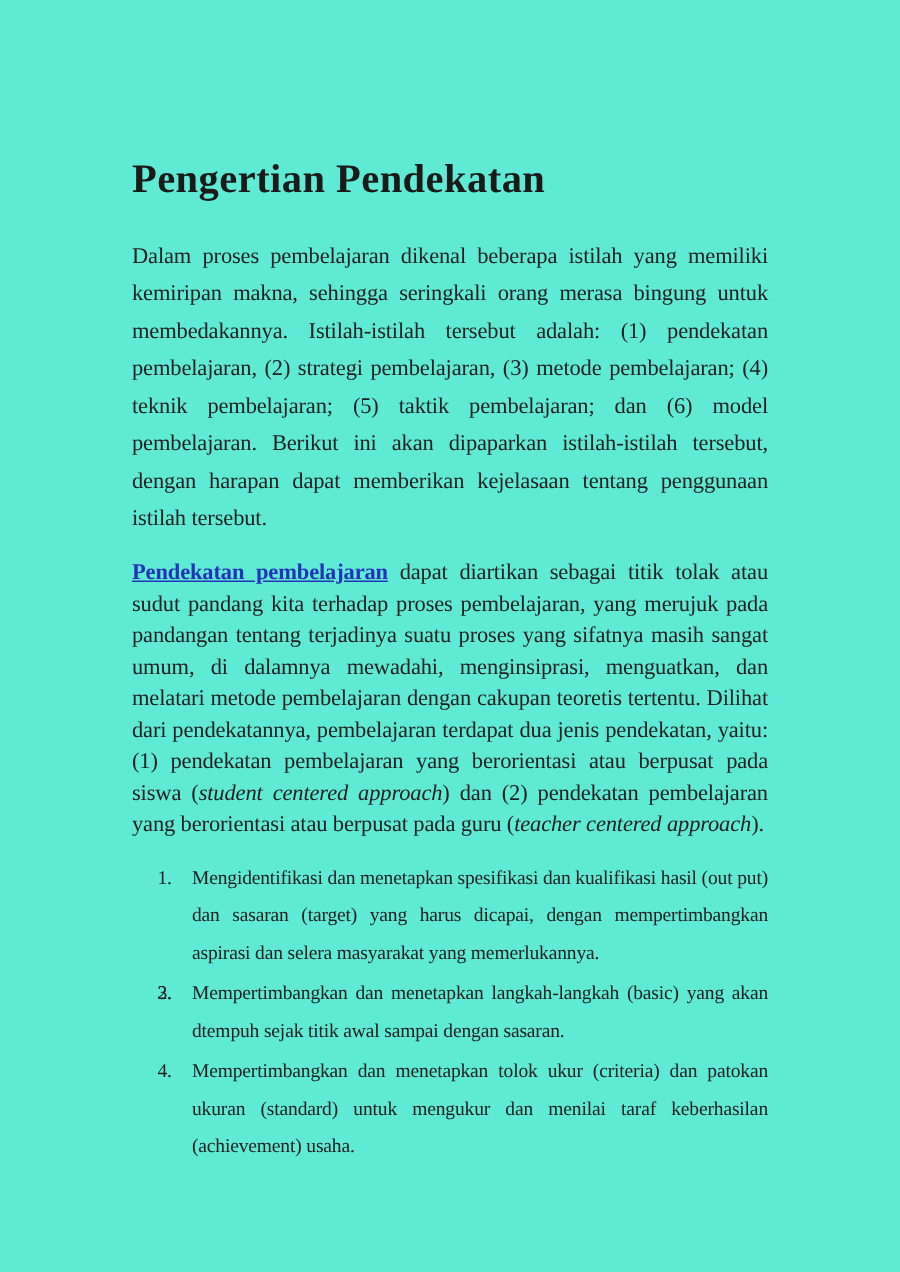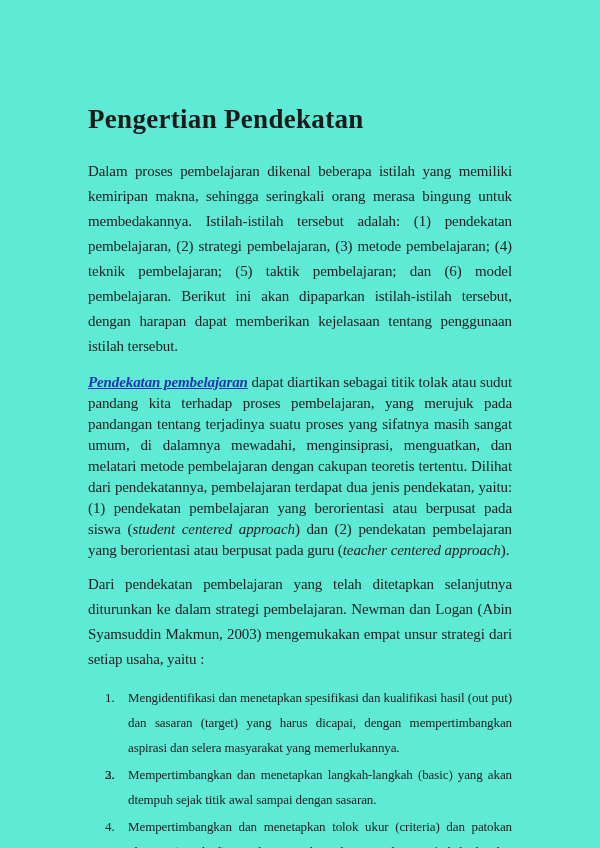--- a/index.html
+++ b/index.html
@@ -37,21 +37,20 @@
   }
   .para-tight {
     line-height: 21px;
     margin-bottom: 11px;
   }
   .doclink {
     color: #2433b8;
     font-weight: bold;
     text-decoration: underline;
     cursor: pointer;
-    font-style: italic;
   }
   em {
     font-style: italic;
     margin-top: 40px;
   }
   .strategy-list {
     list-style: none;
     margin: 2px 0 0 0;
     padding: 0;
   }
@@ -74,21 +73,20 @@
 <body>
 
 <div class="page">
 
   <h1 class="doc-title">Pengertian Pendekatan</h1>
 
   <p class="para">Dalam proses pembelajaran dikenal beberapa istilah yang memiliki kemiripan makna, sehingga seringkali orang merasa bingung untuk membedakannya. Istilah-istilah tersebut adalah: (1) pendekatan pembelajaran, (2) strategi pembelajaran, (3) metode pembelajaran; (4) teknik pembelajaran; (5) taktik pembelajaran; dan (6) model pembelajaran. Berikut ini akan dipaparkan istilah-istilah tersebut, dengan harapan dapat memberikan kejelasaan tentang penggunaan istilah tersebut.</p>
 
   <p class="para para-tight"><a class="doclink">Pendekatan pembelajaran</a><span> dapat diartikan sebagai titik tolak atau sudut pandang kita terhadap proses pembelajaran, yang merujuk pada pandangan tentang terjadinya suatu proses yang sifatnya masih sangat umum, di dalamnya mewadahi, menginsiprasi, menguatkan, dan melatari metode pembelajaran dengan cakupan teoretis tertentu. Dilihat dari pendekatannya, pembelajaran terdapat dua jenis pendekatan, yaitu: (1) pendekatan pembelajaran yang berorientasi atau berpusat pada siswa (</span><em>student centered approach</em><span>) dan (2) pendekatan pembelajaran yang berorientasi atau berpusat pada guru (</span><em>teacher centered approach</em><span>).</span></p>
 
-  <p class="para">Dari pendekatan pembelajaran yang telah ditetapkan selanjutnya diturunkan ke dalam strategi pembelajaran. Newman dan Logan (Abin Syamsuddin Makmun, 2003) mengemukakan empat unsur strategi dari setiap usaha, yaitu :</p>
 
   <ol class="strategy-list">
     <li><span class="num">1.</span><span>Mengidentifikasi dan menetapkan spesifikasi dan kualifikasi hasil (out put) dan sasaran (target) yang harus dicapai, dengan mempertimbangkan aspirasi dan selera masyarakat yang memerlukannya.</span></li>
     <li><span class="num">2.</span></li>
     <li><span class="num">3.</span><span>Mempertimbangkan dan menetapkan langkah-langkah (basic) yang akan dtempuh sejak titik awal sampai dengan sasaran.</span></li>
     <li><span class="num">4.</span><span>Mempertimbangkan dan menetapkan tolok ukur (criteria) dan patokan ukuran (standard) untuk mengukur dan menilai taraf keberhasilan (achievement) usaha.</span></li>
   </ol>
 
 </div>
 

